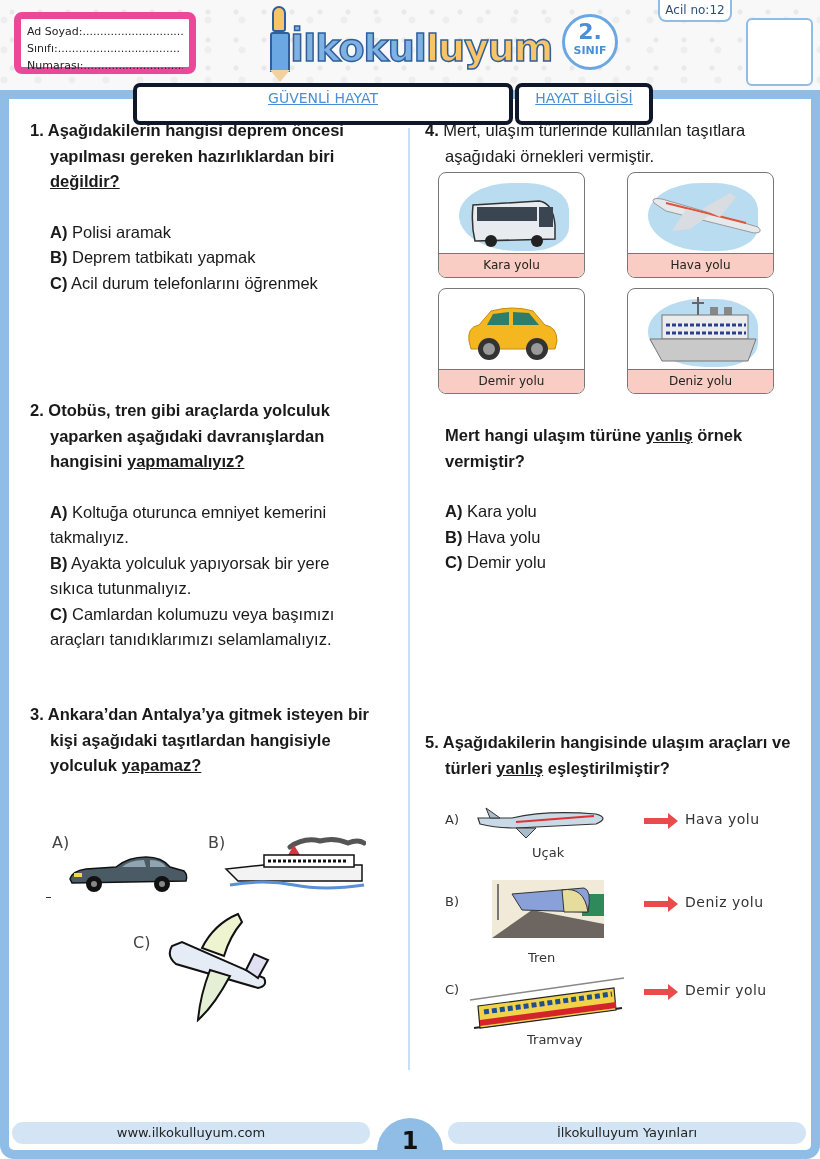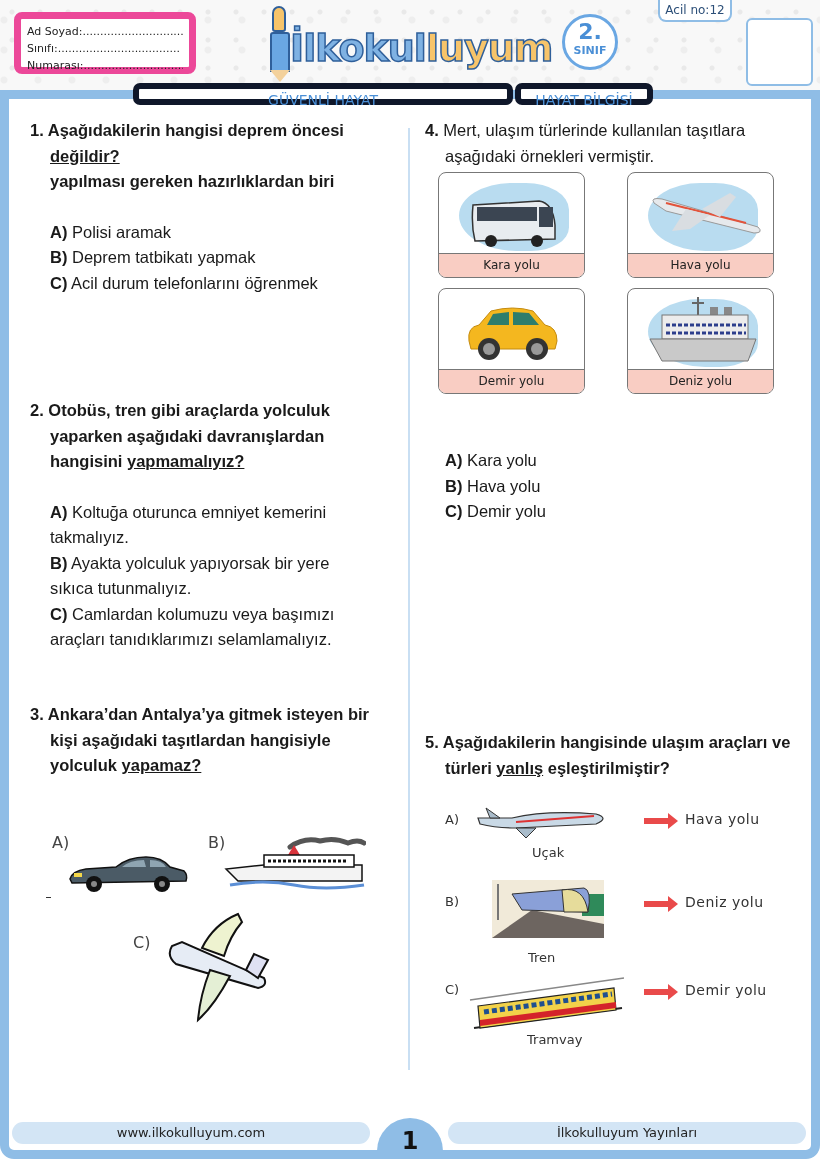--- a/index.html
+++ b/index.html
@@ -51,22 +51,22 @@
   }
   .score-box { position: absolute; left: 746px; top: 18px; width: 67px; height: 68px; border: 2px solid #8fbde6; border-radius: 6px; background: #fff; }
 
   
   .frame {
     position: absolute; left: 0; top: 90px; width: 820px; height: 1069px;
     border: 9px solid #8fbde6; border-radius: 0 0 14px 14px; border-top-width: 9px;
     background: #fff;
   }
   .tab {
-    position: absolute; top: 83px; height: 22px; background: #fff; border: 6px solid #0f172a; border-radius: 7px;
-    text-align: center; font-family: "DejaVu Sans", sans-serif; font-size: 14px; line-height: 22px; color: #4a8fd6;
+    position: absolute; top: 83px; height: 42px; background: #fff; border: 4px solid #0f172a; border-radius: 7px;
+    text-align: center; font-family: "DejaVu Sans", sans-serif; font-size: 14px; line-height: 22px; color: #4a8fd6; text-decoration: underline;
   }
   .tab-topic { left: 133px; width: 380px; }
   .tab-subject { left: 515px; width: 138px; }
 
   .divider { position: absolute; left: 408px; top: 128px; width: 2px; height: 942px; background: #c9dff3; }
 
   
   .q { position: absolute; font-family: "Liberation Sans", sans-serif; font-size: 16.5px; line-height: 25.5px; color: #1a1a1a; }
   .q .stem { font-weight: bold; }
   .q .stem .indent { display: block; padding-left: 20px; }
@@ -143,22 +143,22 @@
 
 <div class="tab tab-topic">GÜVENLİ HAYAT</div>
 <div class="tab tab-subject">HAYAT BİLGİSİ</div>
 
 <div class="divider"></div>
 
 <div class="q" id="q1">
   <div class="stem">
     <span>1.</span>
     <span>Aşağıdakilerin hangisi deprem öncesi</span>
+    <span class="indent"><span>yapılması gereken hazırlıklardan biri</span></span>
     <span class="indent"><u>değildir?</u></span>
-    <span class="indent"><span>yapılması gereken hazırlıklardan biri</span></span>
   </div>
   <div class="opts">
     <div><b>A)</b> <span>Polisi aramak</span></div>
     <div><b>B)</b> <span>Deprem tatbikatı yapmak</span></div>
     <div><b>C)</b> <span>Acil durum telefonlarını öğrenmek</span></div>
   </div>
 </div>
 
 <div class="q" id="q2">
   <div class="stem">
@@ -272,20 +272,26 @@
         <rect x="76" y="12" width="8" height="10" fill="#888"></rect>
       <rect x="14" y="20" width="86" height="24" fill="#ececec" stroke="#777" stroke-width="1"></rect>
       <path d="M18 30 h80 M18 38 h80" stroke="#2c3e8c" stroke-width="3" stroke-dasharray="4 2"></path>
       <path d="M2 44 L108 44 L100 66 L14 66 Z" fill="#c9c9c9" stroke="#777" stroke-width="1"></path>
     </svg>
   </div>
   <div class="cap">Deniz yolu</div>
 </div>
 
 <div class="q" id="q4sub">
+  <div class="stem">
+    <span>Mert hangi ulaşım türüne</span>
+    <u>yanlış</u>
+    <span>örnek</span><br>
+    <span>vermiştir?</span>
+  </div>
   <div class="opts" style="padding-left:0;">
     <div><b>A)</b> <span>Kara yolu</span></div>
     <div><b>B)</b> <span>Hava yolu</span></div>
     <div><b>C)</b> <span>Demir yolu</span></div>
   </div>
 </div>
 
 <div class="q" id="q5">
   <div class="stem">
     <span>5.</span>

